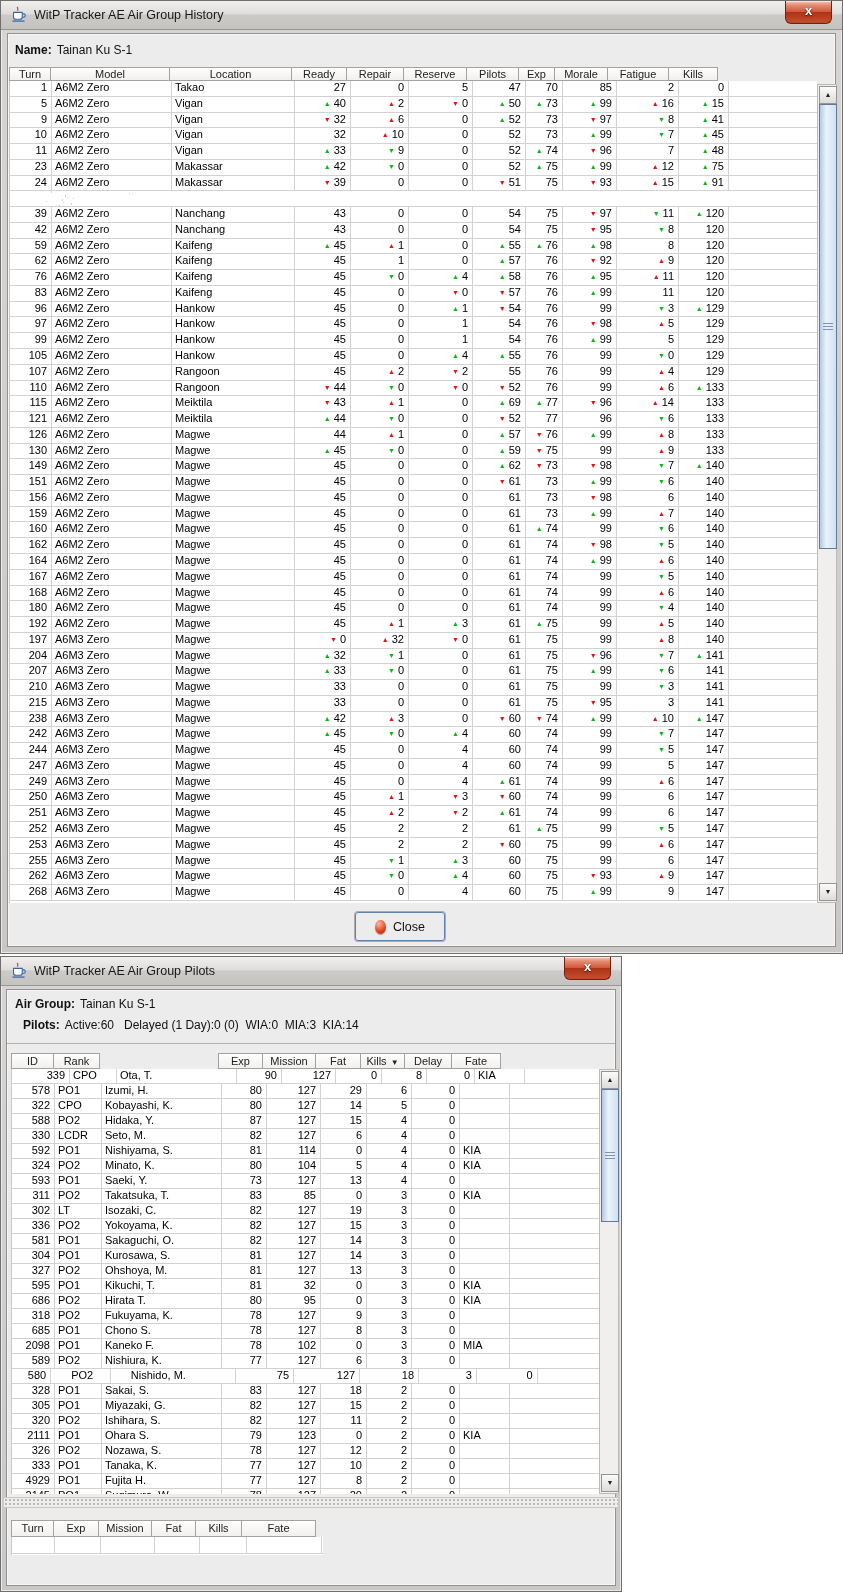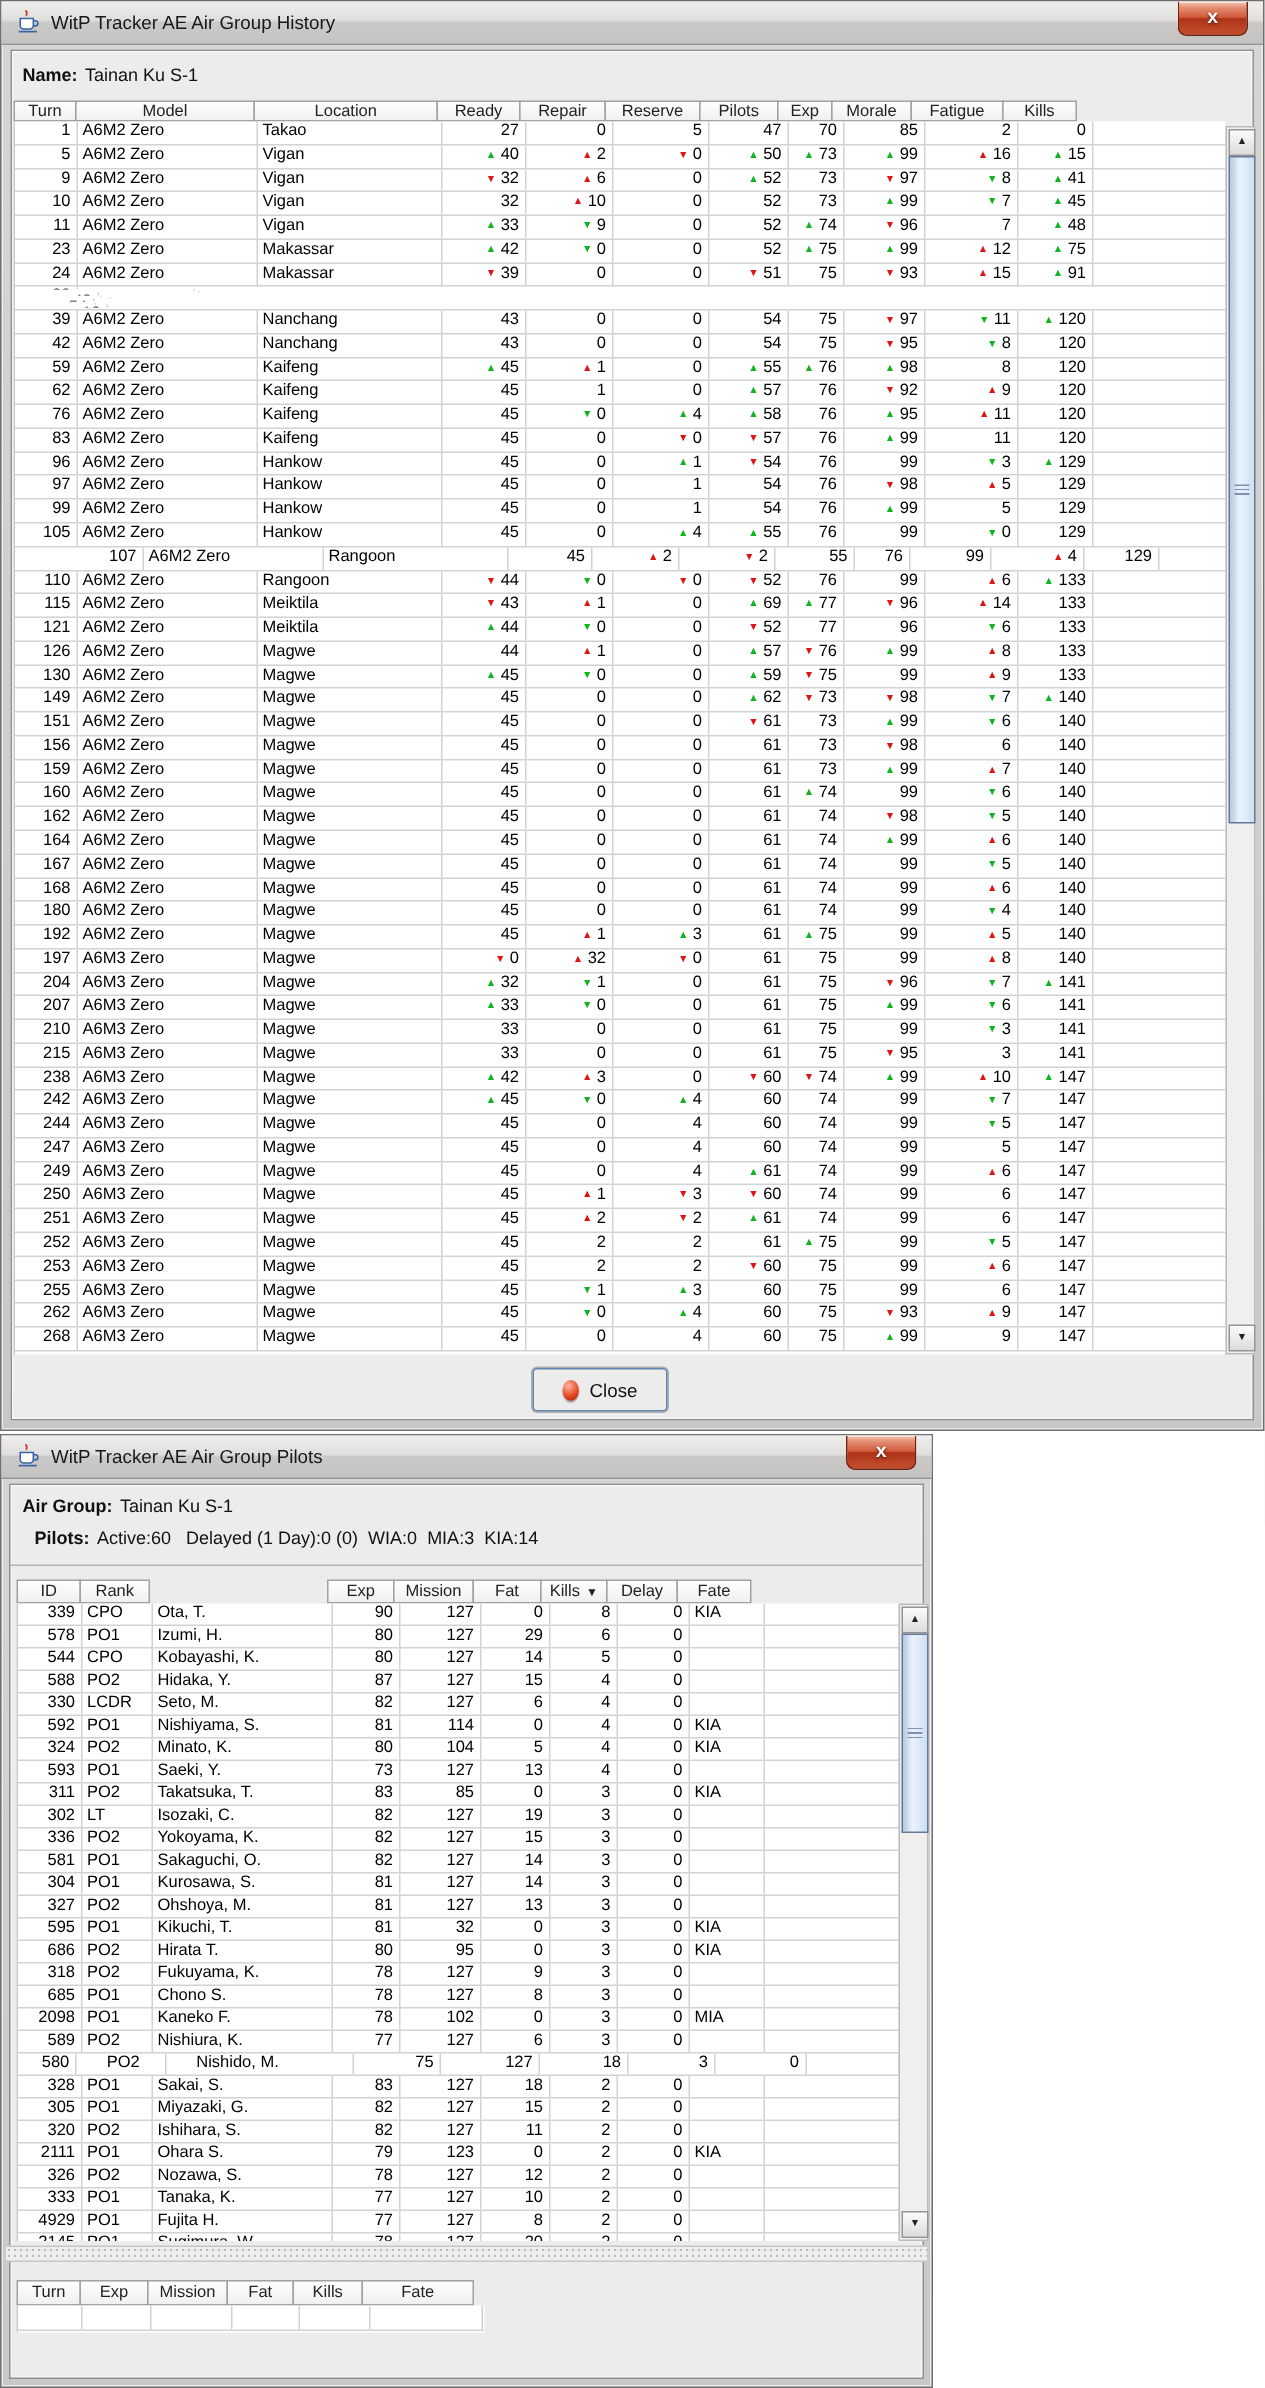--- a/index.html
+++ b/index.html
@@ -307,21 +307,21 @@
           <div class="tcell txt" style="width: 123px; line-height: 13.77px;">Hankow</div>
           <div class="tcell num" style="width: 56px; line-height: 13.77px;">45</div>
           <div class="tcell num" style="width: 58px; line-height: 13.77px;">0</div>
           <div class="tcell num" style="width: 64px; line-height: 13.77px;"><span class="arr" style="color: rgb(16, 180, 30);">▲</span>4</div>
           <div class="tcell num" style="width: 53px; line-height: 13.77px;"><span class="arr" style="color: rgb(16, 180, 30);">▲</span>55</div>
           <div class="tcell num" style="width: 37px; line-height: 13.77px;">76</div>
           <div class="tcell num" style="width: 54px; line-height: 13.77px;">99</div>
           <div class="tcell num" style="width: 62px; line-height: 13.77px;"><span class="arr" style="color: rgb(16, 180, 30);">▼</span>0</div>
           <div class="tcell num" style="width: 50px; line-height: 13.77px;">129</div>
         </div>
-        <div class="trow" style="height: 15.77px; justify-content: center;">
+        <div class="trow" style="height: 15.77px;">
           <div class="tcell num" style="width: 42px; line-height: 13.77px;">107</div>
           <div class="tcell txt" style="width: 120px; line-height: 13.77px;">A6M2 Zero</div>
           <div class="tcell txt" style="width: 123px; line-height: 13.77px;">Rangoon</div>
           <div class="tcell num" style="width: 56px; line-height: 13.77px;">45</div>
           <div class="tcell num" style="width: 58px; line-height: 13.77px;"><span class="arr" style="color: rgb(224, 20, 20);">▲</span>2</div>
           <div class="tcell num" style="width: 64px; line-height: 13.77px;"><span class="arr" style="color: rgb(224, 20, 20);">▼</span>2</div>
           <div class="tcell num" style="width: 53px; line-height: 13.77px;">55</div>
           <div class="tcell num" style="width: 37px; line-height: 13.77px;">76</div>
           <div class="tcell num" style="width: 54px; line-height: 13.77px;">99</div>
           <div class="tcell num" style="width: 62px; line-height: 13.77px;"><span class="arr" style="color: rgb(224, 20, 20);">▲</span>4</div>
@@ -800,21 +800,21 @@
         <div class="hcell" style="width: 47px; height: 16px; line-height: 14px;">Rank</div>
         <div class="hcell" style="width: 120px; height: 16px; line-height: 14px; margin-top: 28px;">Name</div>
         <div class="hcell" style="width: 45px; height: 16px; line-height: 14px;">Exp</div>
         <div class="hcell" style="width: 54px; height: 16px; line-height: 14px;">Mission</div>
         <div class="hcell" style="width: 46px; height: 16px; line-height: 14px;">Fat</div>
         <div class="hcell" style="width: 45px; height: 16px; line-height: 14px;">Kills<span class="sorticon">▼</span></div>
         <div class="hcell" style="width: 48px; height: 16px; line-height: 14px;">Delay</div>
         <div class="hcell" style="width: 50px; height: 16px; line-height: 14px;">Fate</div>
       </div>
     <div class="tviewport" style="top:16px;width:588px;height:425px;" id="pil-body">
-        <div class="trow" style="height: 15px;">
+        <div class="trow" style="height: 15px; padding-left: 15px;">
           <div class="tcell num" style="width: 43px; line-height: 13px;">339</div>
           <div class="tcell txt" style="width: 47px; line-height: 13px;">CPO</div>
           <div class="tcell txt" style="width: 120px; line-height: 13px;">Ota, T.</div>
           <div class="tcell num" style="width: 45px; line-height: 13px;">90</div>
           <div class="tcell num" style="width: 54px; line-height: 13px;">127</div>
           <div class="tcell num" style="width: 46px; line-height: 13px;">0</div>
           <div class="tcell num" style="width: 45px; line-height: 13px;">8</div>
           <div class="tcell num" style="width: 48px; line-height: 13px;">0</div>
           <div class="tcell txt" style="width: 50px; line-height: 13px;">KIA</div>
         </div>
@@ -823,21 +823,21 @@
           <div class="tcell txt" style="width: 47px; line-height: 13px;">PO1</div>
           <div class="tcell txt" style="width: 120px; line-height: 13px;">Izumi, H.</div>
           <div class="tcell num" style="width: 45px; line-height: 13px;">80</div>
           <div class="tcell num" style="width: 54px; line-height: 13px;">127</div>
           <div class="tcell num" style="width: 46px; line-height: 13px;">29</div>
           <div class="tcell num" style="width: 45px; line-height: 13px;">6</div>
           <div class="tcell num" style="width: 48px; line-height: 13px;">0</div>
           <div class="tcell txt" style="width: 50px; line-height: 13px;"></div>
         </div>
         <div class="trow" style="height: 15px;">
-          <div class="tcell num" style="width: 43px; line-height: 13px;">544</div>
+          <div class="tcell num" style="width: 43px; line-height: 13px;">322</div>
           <div class="tcell txt" style="width: 47px; line-height: 13px;">CPO</div>
           <div class="tcell txt" style="width: 120px; line-height: 13px;">Kobayashi, K.</div>
           <div class="tcell num" style="width: 45px; line-height: 13px;">80</div>
           <div class="tcell num" style="width: 54px; line-height: 13px;">127</div>
           <div class="tcell num" style="width: 46px; line-height: 13px;">14</div>
           <div class="tcell num" style="width: 45px; line-height: 13px;">5</div>
           <div class="tcell num" style="width: 48px; line-height: 13px;">0</div>
           <div class="tcell txt" style="width: 50px; line-height: 13px;"></div>
         </div>
         <div class="trow" style="height: 15px;">

